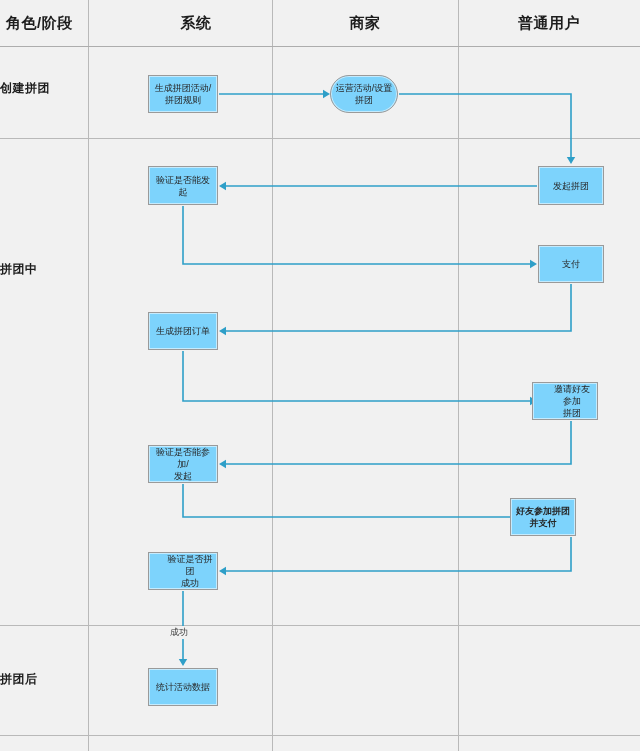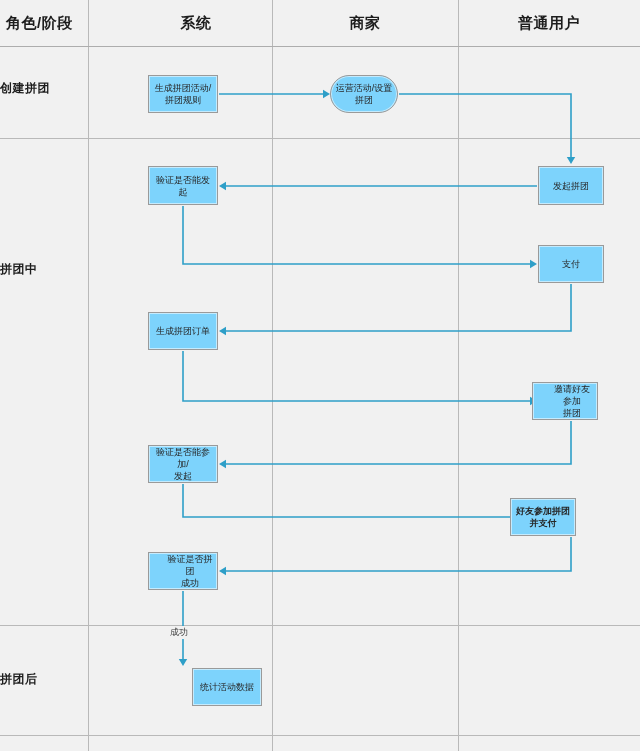--- a/index.html
+++ b/index.html
@@ -171,21 +171,21 @@
       </div>
       <div class="node" style="left: 148px; top: 445px; width: 70px; height: 38px;">
         <span>验证是否能参加/<br>发起</span>
       </div>
       <div class="node" style="left: 510px; top: 498px; width: 66px; height: 38px; font-weight: bold;">
         <span>好友参加拼团<br>并支付</span>
       </div>
       <div class="node" style="left: 148px; top: 552px; width: 70px; height: 38px; padding-left: 17px;">
         <span>验证是否拼团<br>成功</span>
       </div>
-      <div class="node" style="left: 148px; top: 668px; width: 70px; height: 38px; margin-left: 44px;">
+      <div class="node" style="left: 148px; top: 668px; width: 70px; height: 38px;">
         <span>统计活动数据</span>
       </div>
     </div>
 
   <div id="edgelabel-layer">
       <div class="edge-label" style="left: 167px; top: 626px;">成功</div>
     </div>
 
 </div>
 

